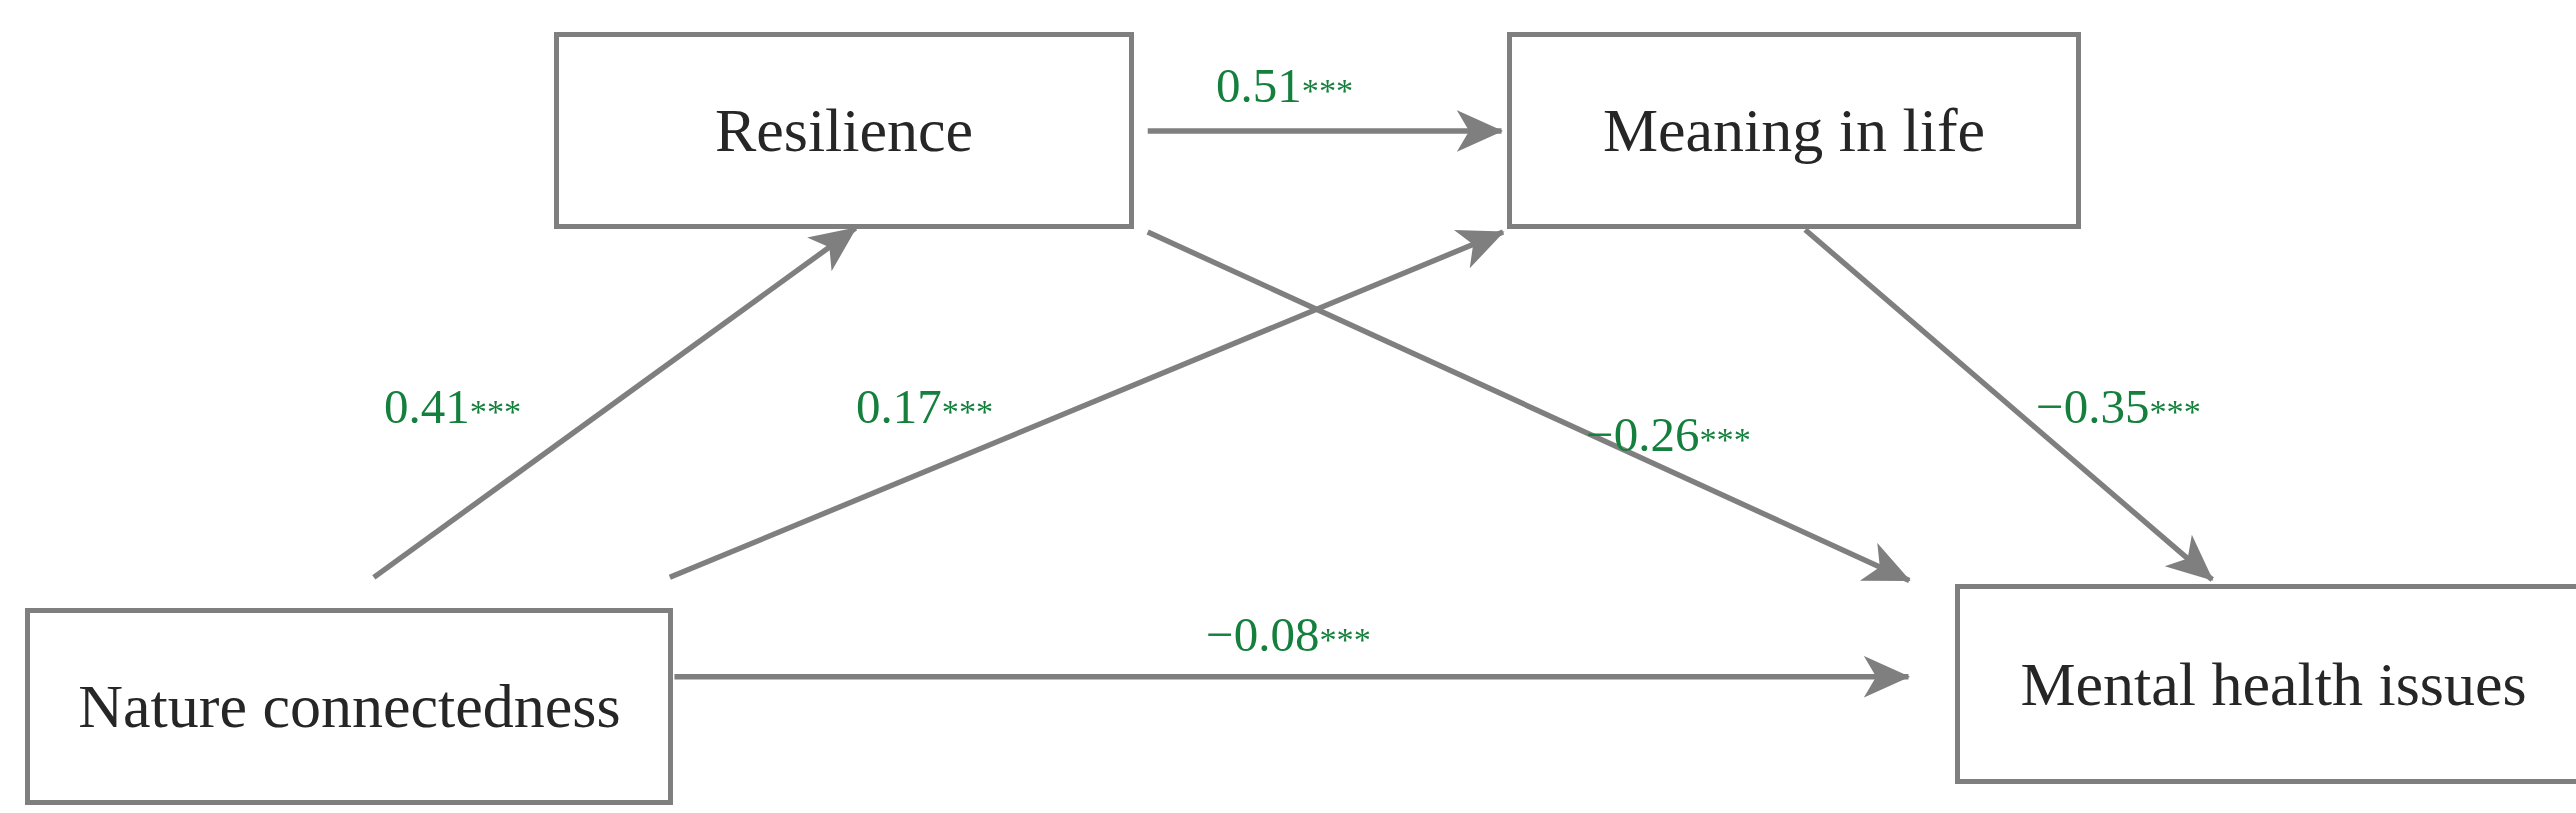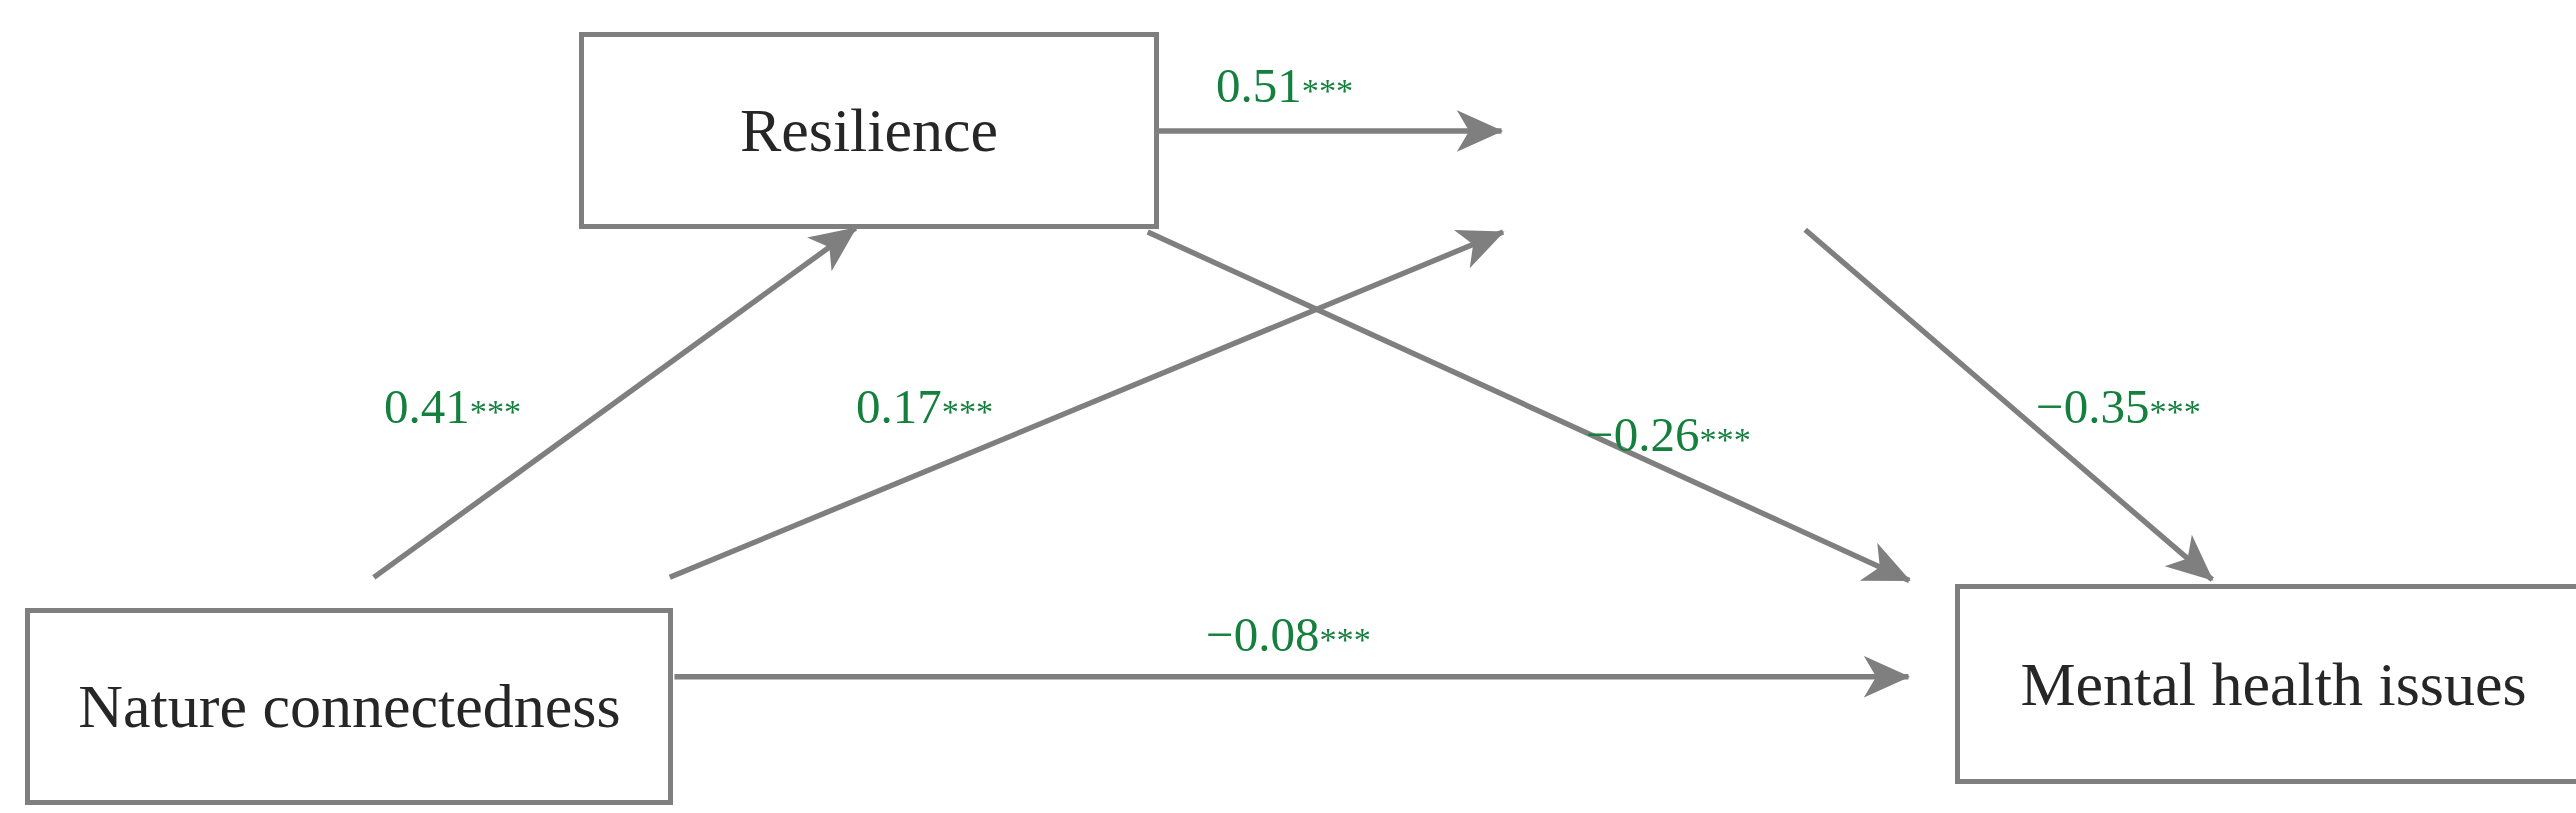--- a/index.html
+++ b/index.html
@@ -27,21 +27,21 @@
     border: 5.4px solid #7f7f7f;
     background: #ffffff;
     display: flex;
     align-items: center;
     justify-content: center;
     text-align: center;
     font-size: 62px;
     line-height: 1.5;
     color: #262626;
   }
-  .node-resilience          { left: 579px;  top: 32px;  width: 580px; height: 197px; }
+  .node-resilience          { left: 554px;  top: 32px;  width: 580px; height: 197px; }
   .node-meaning-in-life     { left: 1507px; top: 32px;  width: 574px; height: 197px; }
   .node-nature-connectedness{ left: 25.4px;   top: 577px; width: 648px; height: 197px; padding: 0 23px; margin-top: 31px; }
   .node-mental-health-issues{ left: 1914px; top: 584px; width: 637px; height: 200px; margin-left: 41px; }
   .coef {
     position: absolute;
     font-size: 49px;
     line-height: 1;
     color: #15803d;
     white-space: nowrap;
   }
@@ -73,20 +73,23 @@
     <line x1="869" y1="749" x2="1950" y2="301" stroke="#7f7f7f" stroke-width="7" marker-end="url(#head)"></line>
     <line x1="1489" y1="301" x2="2477" y2="753" stroke="#7f7f7f" stroke-width="7" marker-end="url(#head)"></line>
     <line x1="2342" y1="298" x2="2870" y2="752" stroke="#7f7f7f" stroke-width="7" marker-end="url(#head)"></line>
     <line x1="875" y1="878" x2="2476" y2="878" stroke="#7f7f7f" stroke-width="7" marker-end="url(#head)"></line>
   </svg>
 
   <div class="node node-resilience">
     <span>Resilience</span>
   </div>
 
+  <div class="node node-meaning-in-life">
+    <span>Meaning in life</span>
+  </div>
 
   <div class="node node-nature-connectedness">
     <span>Nature connectedness</span>
   </div>
 
   <div class="node node-mental-health-issues">
     <span>Mental health issues</span>
   </div>
 
   <div class="coef coef-051">

